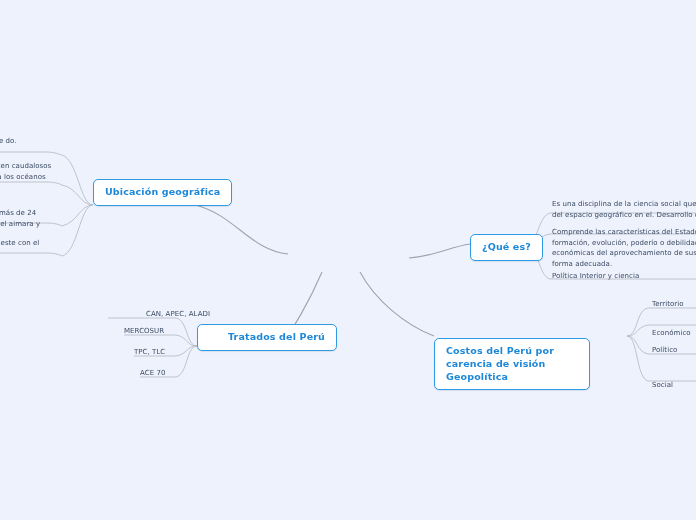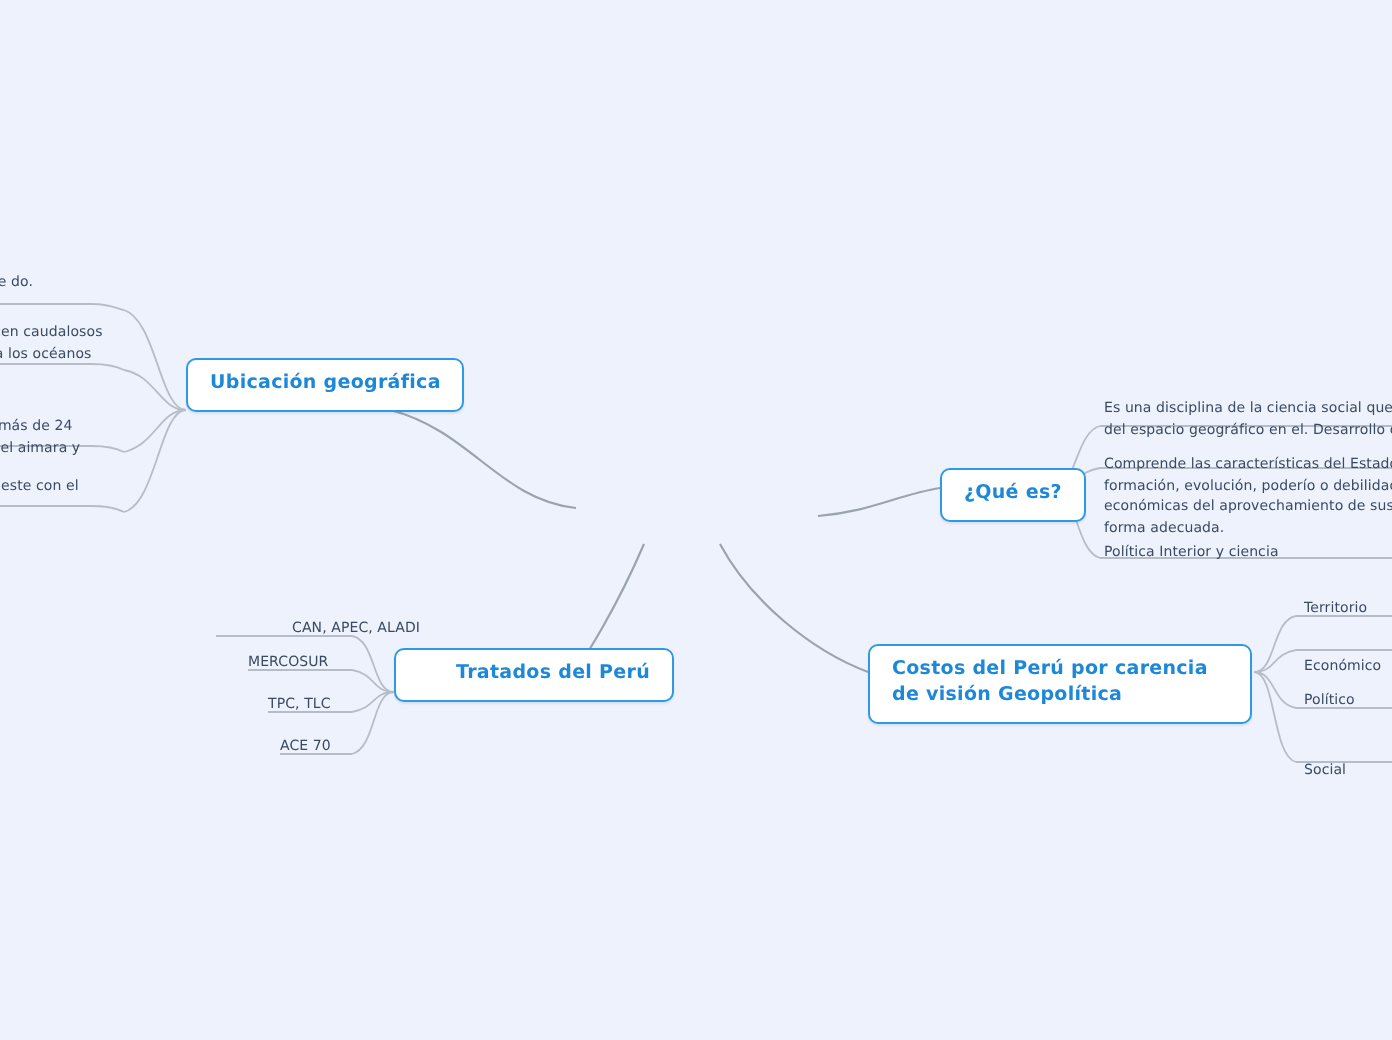--- a/index.html
+++ b/index.html
@@ -51,22 +51,23 @@
     border: 1.6px solid #2f9ae4;
     border-radius: 5px;
     font-size: 9.5px;
     font-weight: bold;
     letter-spacing: 0.15px;
     padding: 6px 11px;
     line-height: 1.35;
     box-shadow: 0 1px 1px rgba(40,70,120,0.10);
   }
   .branch-node.wide {
-    width: 192px;
+    width: 156px;
     white-space: normal;
+    margin-top: 16px;
   }
 
   .leaf-node {
     color: #3a4a63;
     font-size: 7px;
     line-height: 1.5;
     letter-spacing: 0.05px;
     white-space: nowrap;
   }
   .leaf-node.para {

